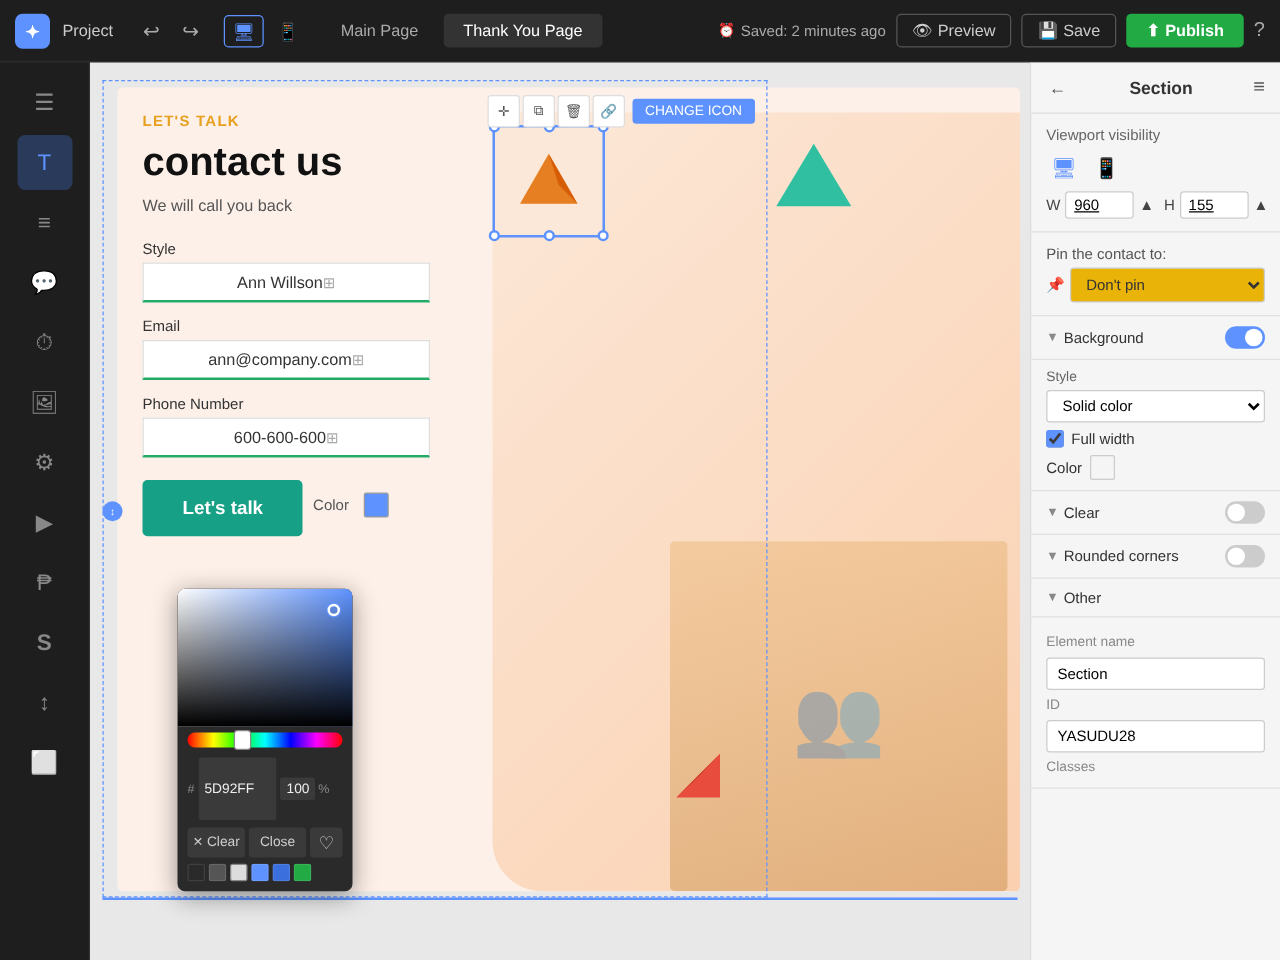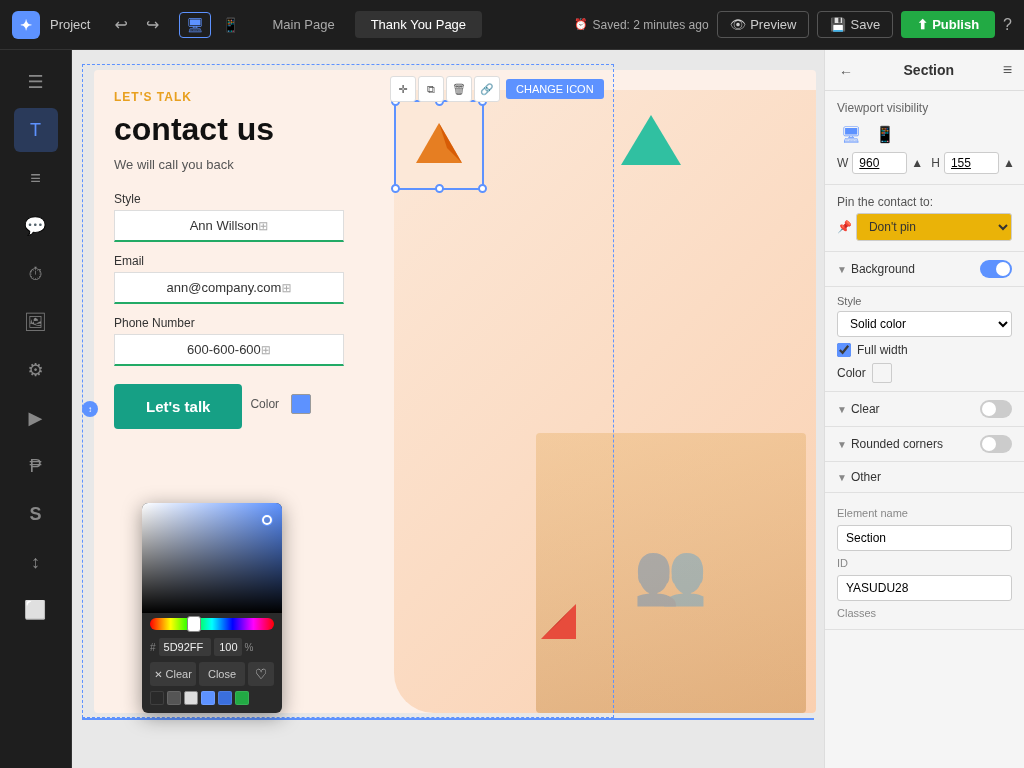--- a/index.html
+++ b/index.html
@@ -556,21 +556,21 @@
       <div style="position:relative; width:140px; height:110px; background:linear-gradient(to bottom, transparent, black), linear-gradient(to right, white, #5d92ff);">
         <div style="position:absolute; top:12px; right:10px; width:10px; height:10px; border-radius:50%; border:2px solid white; box-shadow:0 0 0 1px #5d92ff;"></div>
       </div>
 
       <div style="height:12px; margin:5px 8px; border-radius:6px; background:linear-gradient(to right, #ff0000, #ffff00, #00ff00, #00ffff, #0000ff, #ff00ff, #ff0000); position:relative;">
         <div style="position:absolute; top:-2px; left:30%; width:14px; height:16px; background:white; border-radius:3px; border:1px solid #888;"></div>
       </div>
 
       <div style="display:flex; align-items:center; padding:3px 8px; gap:3px;">
         <span style="color:#888; font-size:10px;">#</span>
-        <input type="text" class="hex-input" style="background: rgb(58, 58, 58); border: none; color: rgb(238, 238, 238); font-size: 11px; padding: 3px 5px; border-radius: 2px; width: 52px;" value="5D92FF">
+        <input type="text" class="hex-input" style="background: rgb(58, 58, 58); border: none; color: rgb(238, 238, 238); font-size: 11px; padding: 19px 5px; border-radius: 2px; width: 62px;" value="5D92FF">
         <input type="text" class="opacity-input" style="background: rgb(58, 58, 58); border: none; color: rgb(238, 238, 238); font-size: 11px; padding: 3px 4px; border-radius: 2px; width: 28px; text-align: right;" value="100">
         <span style="color:#888;font-size:10px;">%</span>
       </div>
 
       <div style="display:flex; gap:3px; padding:3px 8px;">
         <button class="cp-clear-btn">
           <span style="font-size:10px;">✕</span>
           <span style="font-size:11px;">Clear</span>
         </button>
         <button class="cp-close-btn">

